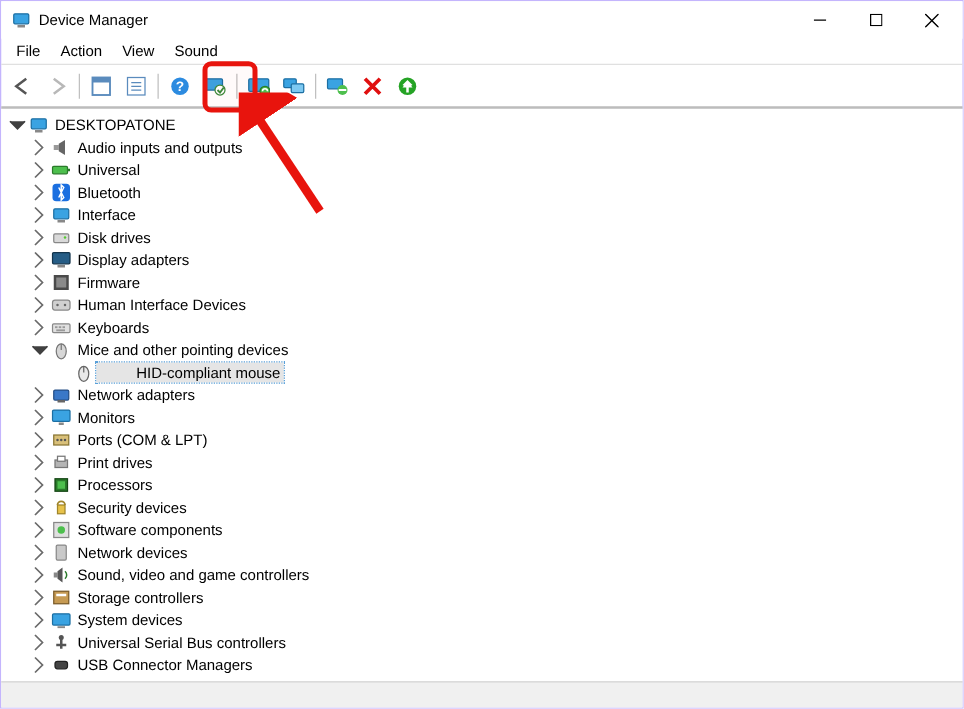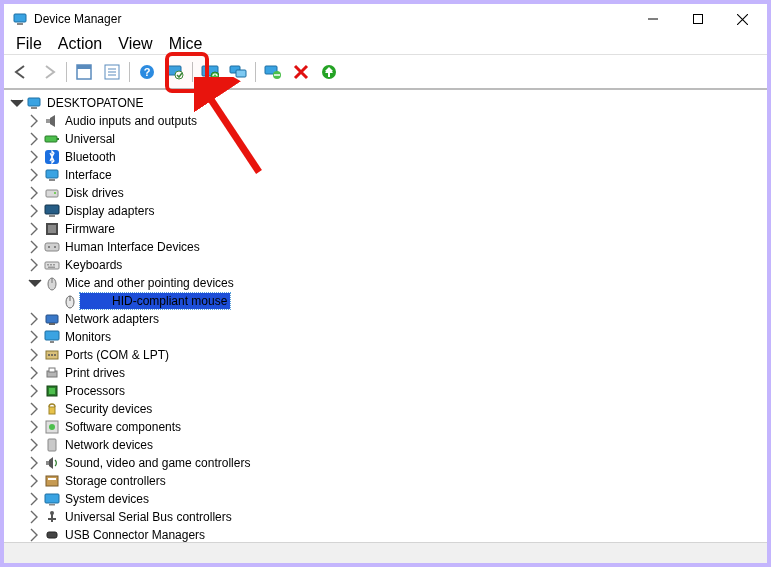--- a/index.html
+++ b/index.html
@@ -11,21 +11,21 @@
     color: #000;
     width: 771px;
     height: 567px;
     overflow: hidden;
   }
   .window {
     width: 771px;
     height: 567px;
     display: flex;
     flex-direction: column;
-    border: 4px solid #c4b5fd;
+    border: 1px solid #c4b5fd;
     box-sizing: border-box;
     background: #fff;
   }
   .titlebar {
     height: 30px;
     display: flex;
     align-items: center;
     padding: 0 2px 0 8px;
     background: #fff;
   }
@@ -48,21 +48,21 @@
     justify-content: center;
     cursor: default;
   }
   .title-controls .ctl svg { display:block; }
 
   .menubar {
     height: 20px;
     display: flex;
     align-items: center;
     padding: 0 4px;
-    font-size: 16px;
+    font-size: 12px;
     border-bottom: 1px solid #e0e0e0;
   }
   .menubar .menu {
     padding: 2px 8px;
     cursor: default;
   }
 
   .toolbar {
     height: 29px;
     display: flex;
@@ -147,21 +147,21 @@
     justify-content:center;
     flex:none;
   }
   .label {
     padding:0 3px;
     height:16px;
     display:flex;
     align-items:center;
   }
   .selected .label {
-    background:#1d4ed8;
+    background:#e5e5e5;
     outline:1px dotted #5aa0d8;
     padding-left:32px;
   }
 
   .statusbar {
     height:20px;
     border-top:1px solid #d4d4d4;
     background:#f0f0f0;
   }
 </style>
@@ -361,21 +361,21 @@
             <path d="M0 0 L11 11 M11 0 L0 11" stroke="#000" stroke-width="1.1"></path>
           </svg>
         </div>
     </div>
   </div>
 
   <div class="menubar">
     <div class="menu">File</div>
     <div class="menu">Action</div>
     <div class="menu">View</div>
-    <div class="menu">Mice</div>
+    <div class="menu">Sound</div>
   </div>
 
   <div class="toolbar">
     <div class="tb-btn">
         <svg width="18" height="18">
           <use href="#tb-back"></use>
         </svg>
       </div>
     <div class="tb-btn">
         <svg width="18" height="18">

